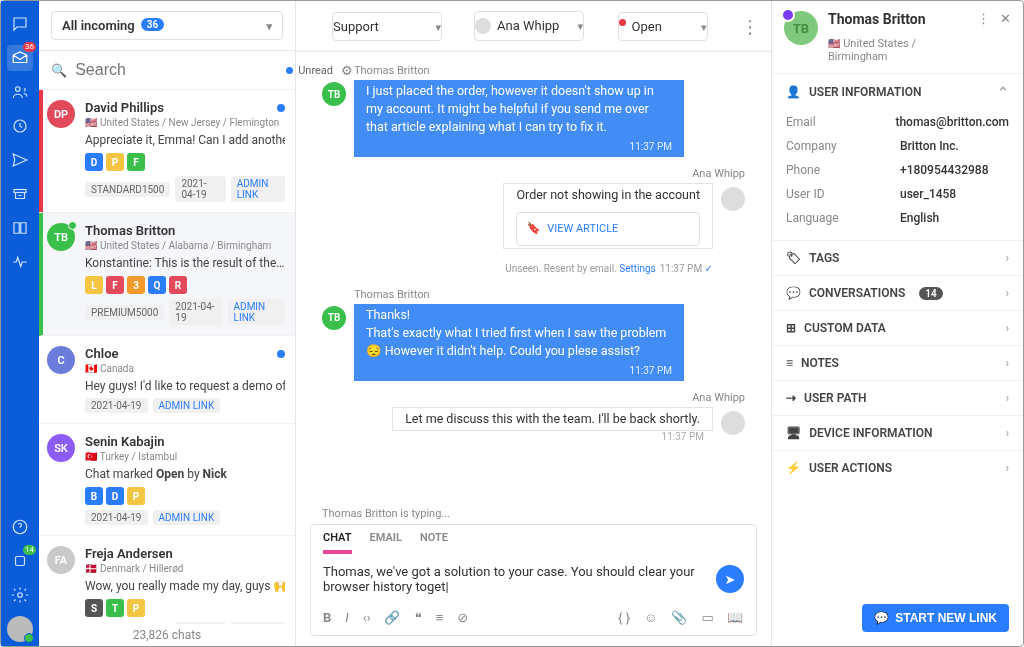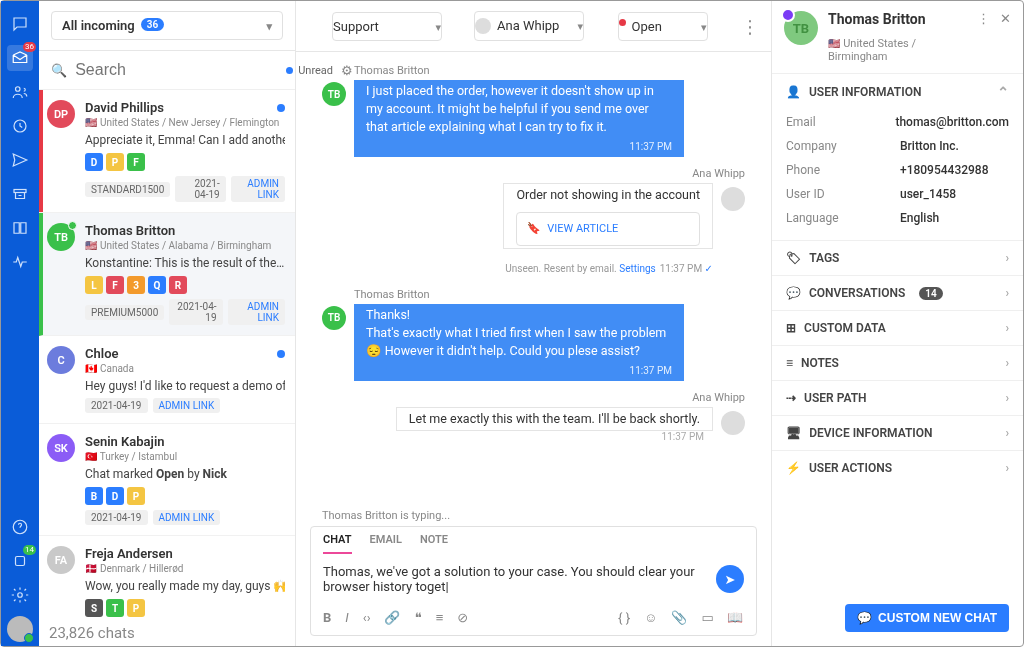--- a/index.html
+++ b/index.html
@@ -36,23 +36,23 @@
 .conv .body { flex: 1; min-width: 0; }
 .conv .name-row { display: flex; align-items: center; }
 .conv .name { font-weight: 600; font-size: 13px; }
 .conv .unread-dot { width: 8px; height: 8px; background: #2b7dff; border-radius: 50%; margin-left: auto; }
 .conv .loc { font-size: 10px; color: #888; margin-top: 2px; }
 .conv .preview { font-size: 12px; color: #444; margin-top: 5px; white-space: nowrap; overflow: hidden; text-overflow: ellipsis; display:flex; }
 .conv .preview .time { margin-left: auto; color: #aaa; font-size: 11px; padding-left:6px;}
 .conv .tags { margin-top: 6px; display: flex; gap: 3px; }
 .tag-sq { width: 18px; height: 18px; border-radius: 3px; display: flex; align-items: center; justify-content: center; font-size: 10px; font-weight: 700; color: #fff; }
 .conv .meta { margin-top: 5px; display: flex; gap: 5px; align-items:center; }
-.meta-chip { background: #f0f0f0; font-size: 10px; padding: 2px 6px; border-radius: 3px; color: #666; text-align: right; }
+.meta-chip { background: #f0f0f0; font-size: 10px; padding: 2px 6px; border-radius: 3px; color: #666; }
 .meta-chip.link { color: #2b7dff; }
-.conv-footer { font-size: 15px; color: #888; text-align: left; padding: 4px 10px; }
+.conv-footer { font-size: 12px; color: #888; text-align: center; padding: 4px 10px; }
 
 .col-mid { flex: 1; display: flex; flex-direction: column; border-right: 1px solid #e6e6e6; }
 .mid-top { display: flex; gap: 8px; padding: 10px 12px; border-bottom: 1px solid #e6e6e6; align-items: center; }
 .mid-top .dropdown-pill { flex: none; padding: 6px 0; min-width: 110px; margin-left: 24px; }
 .status-dot { width: 7px; height: 7px; border-radius: 50%; background: #e63946; margin-right: 6px; }
 .mid-top .dots { margin-left: auto; cursor: pointer; color: #888; font-size: 18px; }
 
 .chat-area { flex: 1; overflow: hidden; padding: 12px 26px; display:flex; flex-direction:column; gap:4px; }
 .msg-group .author { font-size: 11px; color: #888; margin-bottom: 3px; }
 .msg-group.left { display: flex; align-items: flex-start; gap: 8px; }
@@ -66,21 +66,21 @@
 .bubble .ts { position: absolute; right: 8px; bottom: -15px; font-size: 10px; color: #aaa; }
 .bubble .ts-in { font-size: 10px; color: rgba(255,255,255,0.85); text-align:right; margin-top:4px;}
 .article-card { margin-top: 8px; border: 1px solid #e0e0e0; border-radius: 4px; padding: 8px 10px; font-size: 11px; color: #2b7dff; display:flex; align-items:center; gap:6px;}
 .sub-note { font-size: 10px; color: #999; margin-top: 14px; text-align:right;}
 .sub-note a { color: #2b7dff; text-decoration: none; text-align: center; }
 .typing { font-size: 11px; color: #888; padding: 4px 26px; }
 
 .composer { border-top: 1px solid #e6e6e6; margin: 0 14px 10px; border: 1px solid #e0e0e0; border-radius: 4px; }
 .composer-tabs { display: flex; padding: 6px 12px 0; gap: 18px; font-size: 11px; font-weight: 600; color: #888; }
 .composer-tabs .tab { padding-bottom: 6px; cursor: pointer; }
-.composer-tabs .tab.active { color: #222; border-bottom: 2px solid #ec4899; }
+.composer-tabs .tab.active { color: #222; border-bottom: 4px solid #ec4899; }
 .composer-body { display: flex; align-items: center; padding: 10px 12px; }
 .composer-body .text { flex: 1; font-size: 13px; color: #333; }
 .send-btn { width: 28px; height: 28px; border-radius: 50%; background: #2b7dff; color: #fff; display: flex; align-items: center; justify-content: center; cursor: pointer; }
 .composer-toolbar { display: flex; padding: 6px 12px 10px; gap: 14px; color: #888; font-size: 13px; align-items:center;}
 .composer-toolbar .spacer { flex: 1; }
 .composer-toolbar span{cursor:pointer;}
 
 .col-right { width: 251px; display: flex; flex-direction: column; }
 .right-header { display: flex; align-items: flex-start; padding: 10px 12px; }
 .right-header .avatar { width: 34px; height: 34px; border-radius: 50%; background: #7fc97f; color: #419141; display: flex; align-items: center; justify-content: center; font-weight: 700; font-size: 13px; margin-right: 10px; position:relative;}
@@ -364,21 +364,21 @@
         <div style="flex:1">
           <div class="author">Thomas Britton</div>
           <div class="bubble blue" style="white-space:pre-line;"><span>Thanks!
 That's exactly what I tried first when I saw the problem 😔 However it didn't help. Could you plese assist?</span><div class="ts-in">11:37 PM</div></div>
         </div>
       </div>
 
       <div class="msg-group right" style="margin-top:6px;">
         <div class="author">Ana Whipp</div>
         <div class="row">
-          <div class="bubble white"><span>Let me exactly this with the team. I'll be back shortly.</span><div class="ts">11:37 PM</div></div>
+          <div class="bubble white"><span>Let me discuss this with the team. I'll be back shortly.</span><div class="ts">11:37 PM</div></div>
           <div class="avatar"></div>
         </div>
       </div>
 
     </div>
 
     <div class="typing">Thomas Britton is typing...</div>
 
     <div class="composer">
       <div class="composer-tabs">
@@ -497,17 +497,17 @@
         <div class="section-head">
           <span>⚡</span>
           <span>USER ACTIONS</span>
           <span class="chv"></span>
         </div>
       </div>
 
     <div class="right-footer">
       <button class="new-chat-btn">
           <span>💬</span>
-          <span>CUSTOM NEW CHAT</span>
+          <span>START NEW LINK</span>
         </button>
     </div>
   </div>
 </div>
 
 </body></html>

